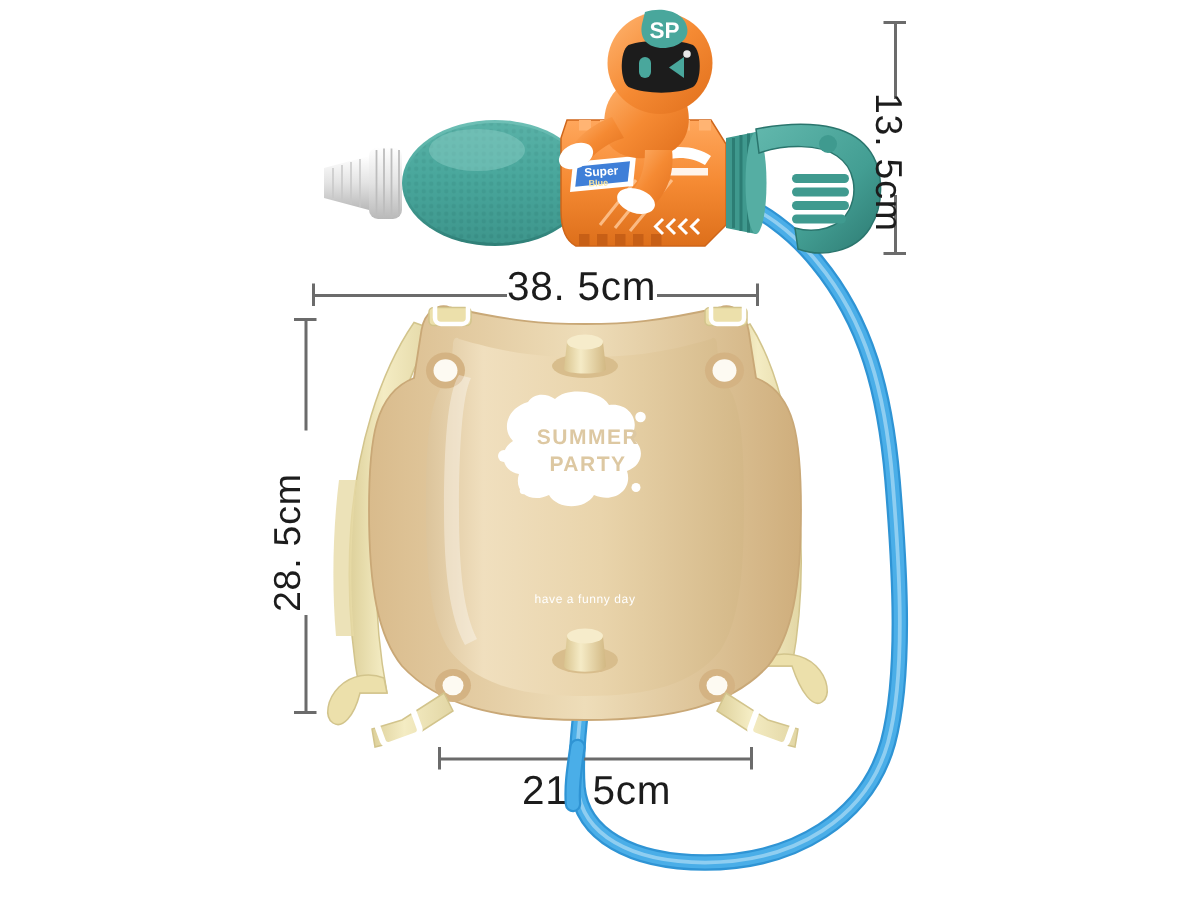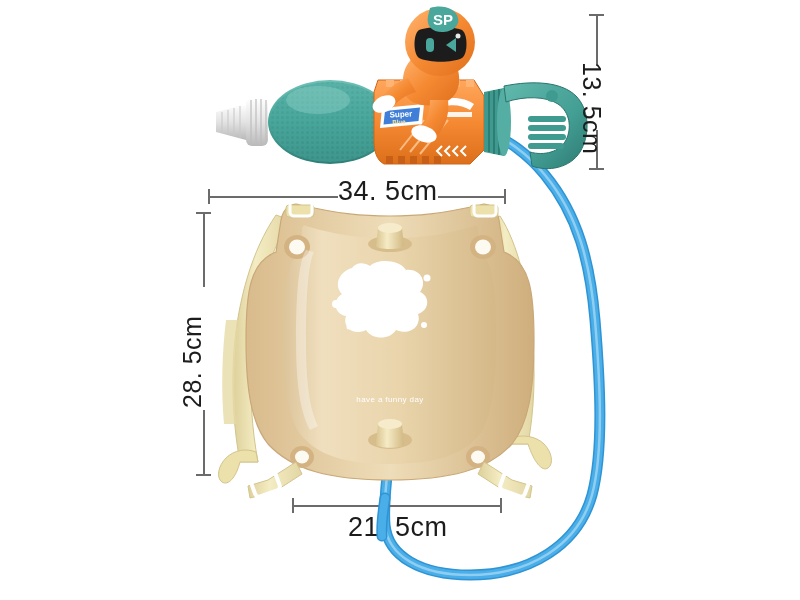--- a/index.html
+++ b/index.html
@@ -316,30 +316,36 @@
         <g>
           <path d="M430,8 C442,4 456,8 458,18 C460,26 452,32 442,32
                   C432,32 426,26 428,16 Z" fill="#49a79c"></path>
           <text x="443" y="25" font-family="Liberation Sans, sans-serif" font-size="15" font-weight="bold" fill="#ffffff" text-anchor="middle">SP</text>
         </g>
         <circle cx="458" cy="36" r="2.5" fill="#ffffff" opacity=".9"></circle>
       </g>
     </g>
   </svg>
 
+  <div class="abs" style="left:352px;top:283px;width:80px;text-align:center;
+       font-size:14px;font-weight:bold;color:#ddc8a2;letter-spacing:1px;
+       line-height:1.25;font-family:'Liberation Sans',sans-serif;">
+    <div>SUMMER</div>
+    <div>PARTY</div>
+  </div>
 
   <div class="abs" style="left:330px;top:395px;width:120px;text-align:center;
        font-size:8px;font-weight:normal;color:#ffffff;letter-spacing:.4px;">have a funny day</div>
 
   <div>
     <div class="dim-line dim-h" style="left:208px;top:196px;width:130px;"></div>
     <div class="dim-line dim-h" style="left:438px;top:196px;width:68px;"></div>
     <div class="cap-v" style="left:208px;top:189px;"></div>
     <div class="cap-v" style="left:504px;top:189px;"></div>
-    <div class="dim-label" style="left:338px;top:176px;font-size:27px;">34. 5cm</div>
+    <div class="dim-label" style="left:338px;top:176px;font-size:27px;">38. 5cm</div>
   </div>
 
   <div>
     <div class="dim-line dim-v" style="left:596px;top:14px;height:52px;"></div>
     <div class="dim-line dim-v" style="left:596px;top:130px;height:40px;"></div>
     <div class="cap-h" style="left:589px;top:14px;"></div>
     <div class="cap-h" style="left:589px;top:168px;"></div>
     <div class="dim-label rot-cw" style="left:606px;top:62px;font-size:25px;">13. 5cm</div>
   </div>
 

